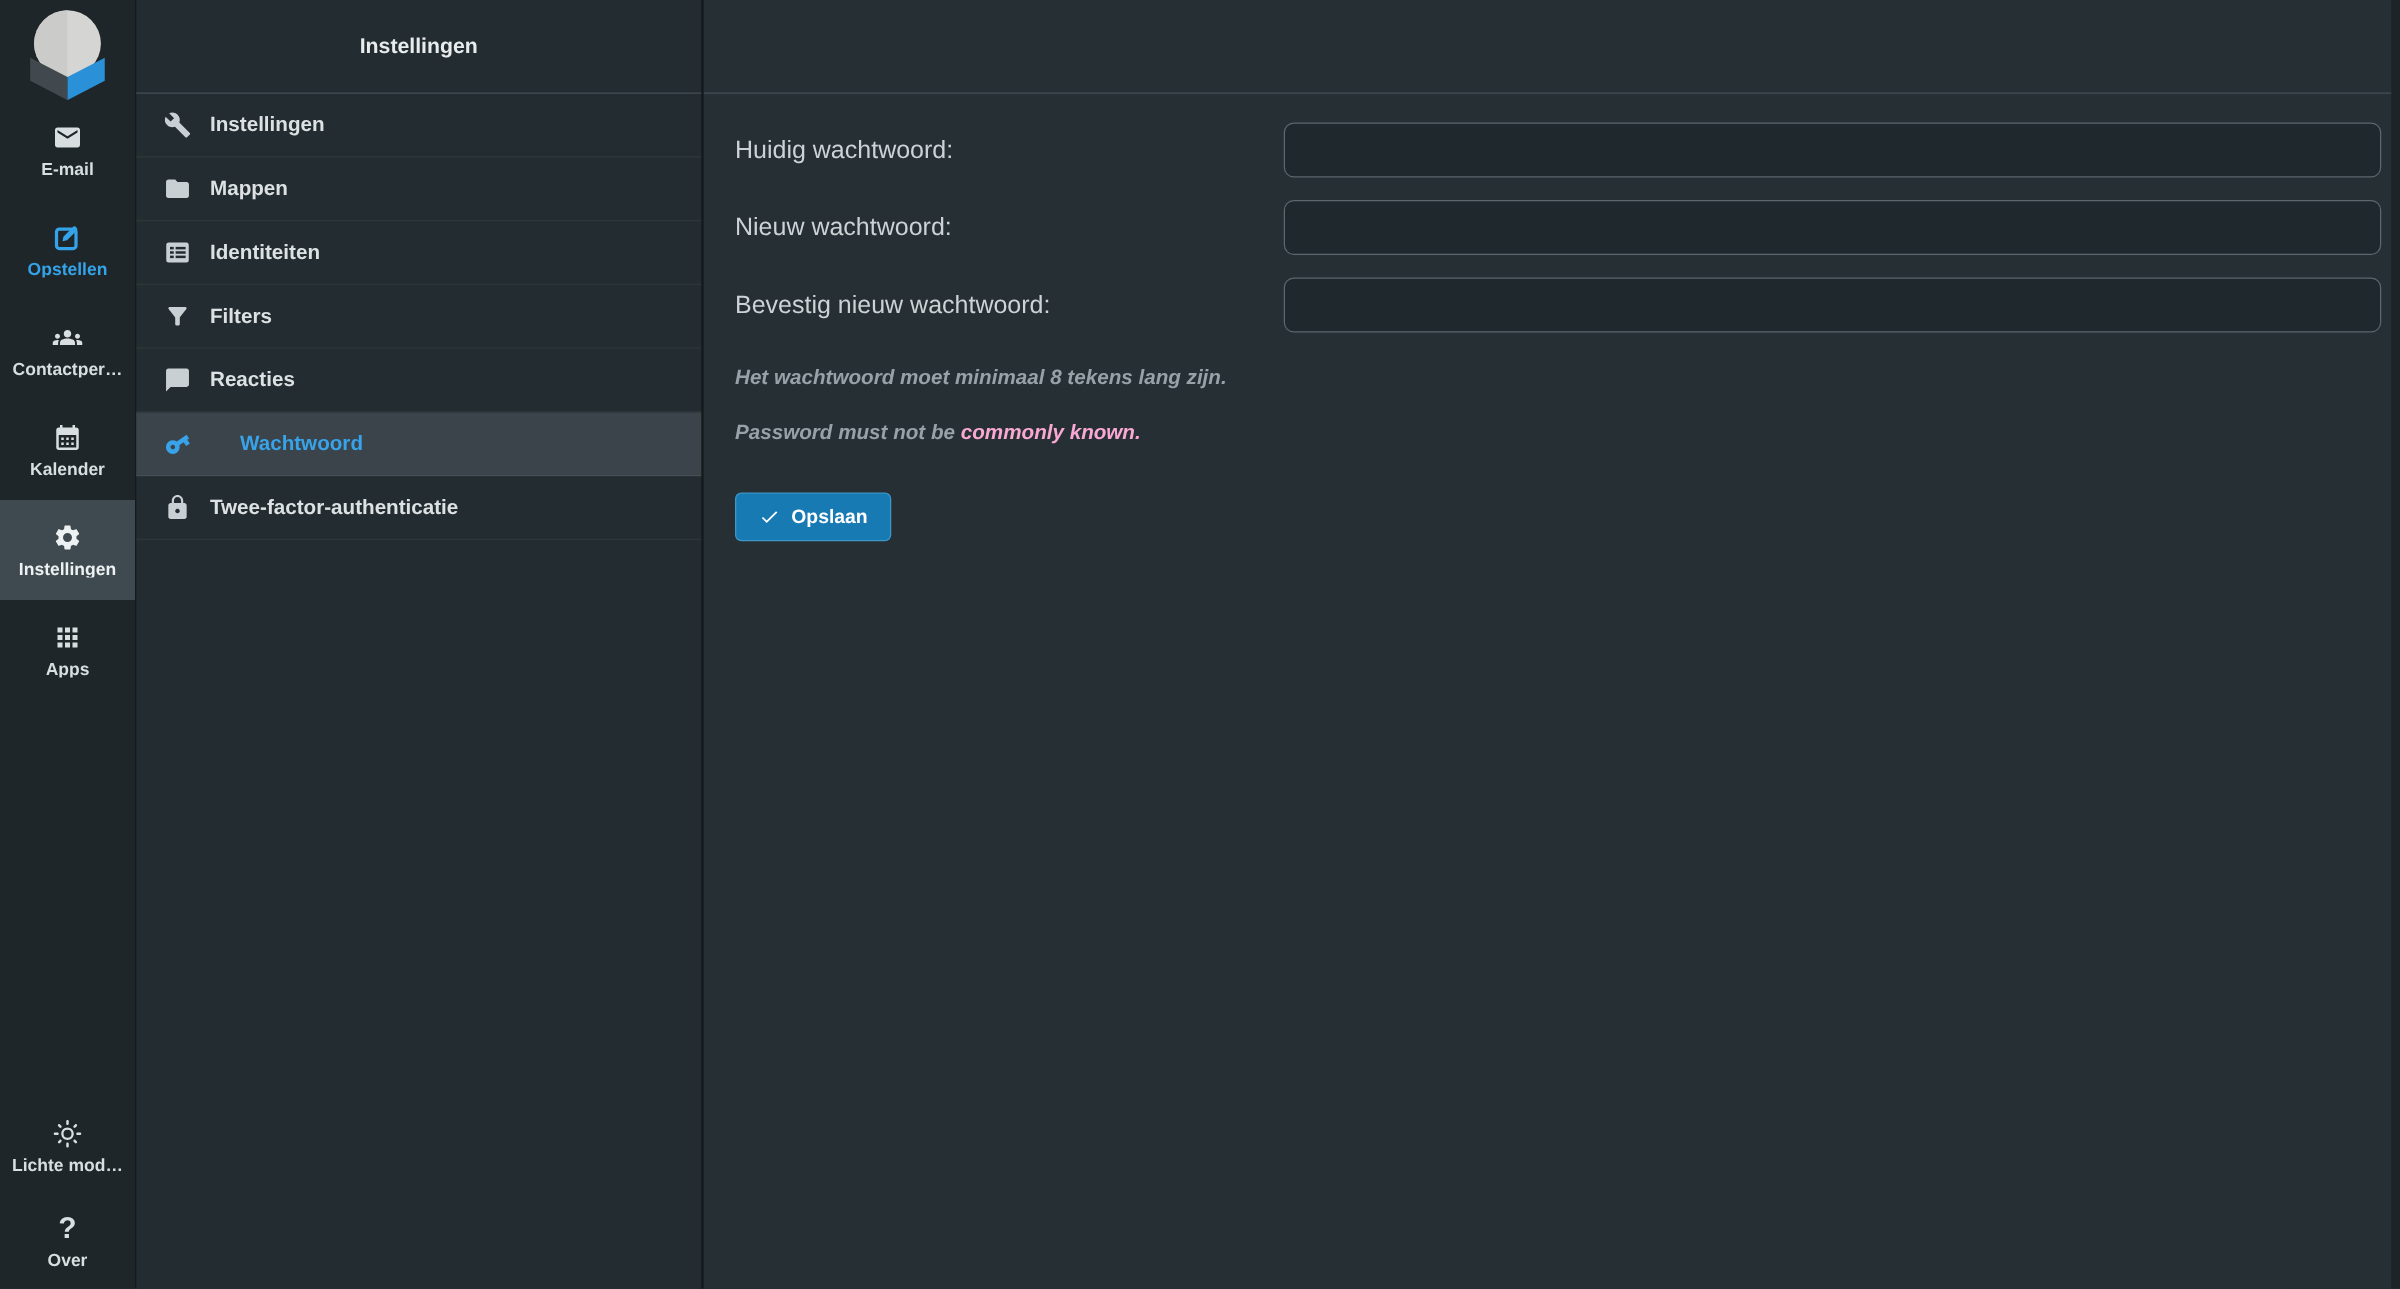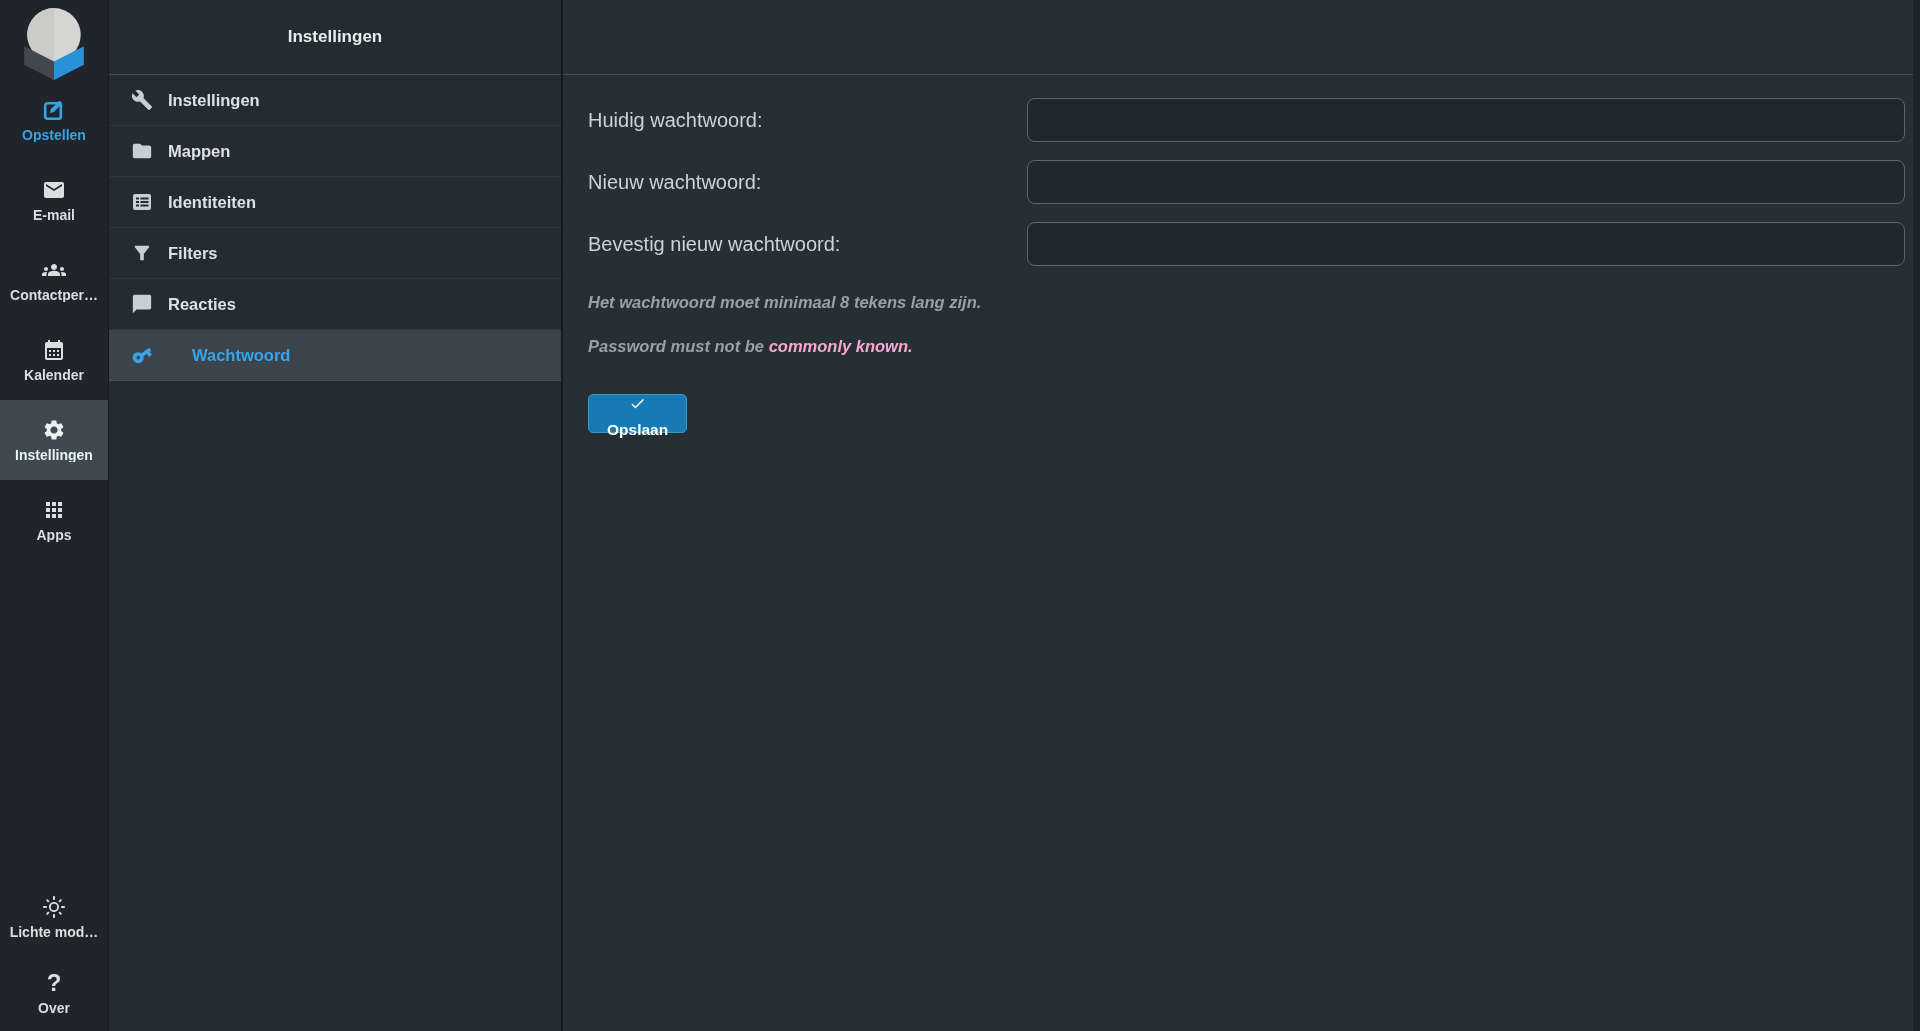--- a/index.html
+++ b/index.html
@@ -94,21 +94,20 @@
   .hint-link { color: #f9a8d4; cursor: pointer; text-decoration: none; font-style: italic; }
   .save-btn {
     position: absolute; left: 25px; top: 394px; height: 39px;
     display: inline-flex; align-items: center; gap: 9px;
     padding: 0 18px;
     background: #187ab3;
     border: 1px solid #3c97cb; border-radius: 5px;
     color: #ffffff; font-size: 15.5px; font-weight: 700;
     font-family: "Liberation Sans", sans-serif;
     cursor: pointer;
-    flex-direction: column;
   }
   .btn-check { width: 17px; height: 17px; display: block; }
   .btn-check svg { width: 17px; height: 17px; display: block; }
   .edge-strip {
     position: absolute; top: 0; right: 0; bottom: 0; width: 7px;
     background: #1c2428;
   }
 </style>
 </head>
 <body>
@@ -119,37 +118,37 @@
 
     <div class="logo-wrap">
       <svg viewBox="0 0 70 74">
         <circle cx="35" cy="30" r="26" fill="#d5d6d4"></circle>
         <path d="M35 4 a26 26 0 0 0 0 52 z" fill="#cbcbc9"></path>
         <polygon points="6,41 35,56 35,74 6,59" fill="#41494e"></polygon>
         <polygon points="64,41 35,56 35,74 64,59" fill="#2a91d8"></polygon>
       </svg>
     </div>
 
+    <div class="nav-item">
+      <span class="nav-icon">
+        <svg viewBox="0 0 24 24">
+            <path fill="currentColor" d="M20 4H4c-1.1 0-2 .9-2 2v12c0 1.1.9 2 2 2h16c1.1 0 2-.9 2-2V6c0-1.1-.9-2-2-2zm0 4l-8 5-8-5V6l8 5 8-5v2z"></path>
+          </svg>
+      </span>
+      <span class="nav-label">E-mail</span>
+    </div>
+
     <div class="nav-item accent">
       <span class="nav-icon">
         <svg viewBox="0 0 24 24">
           <rect x="3.2" y="5.2" width="15.6" height="15.6" rx="2.2" fill="none" stroke="currentColor" stroke-width="2.6"></rect>
           <path d="M11.6 14.2l7.9-7.9c.5-.5.5-1.4 0-1.9l-1-1c-.5-.5-1.4-.5-1.9 0l-7.9 7.9-.7 3.6 3.6-.7z" fill="currentColor"></path>
         </svg>
       </span>
       <span class="nav-label">Opstellen</span>
-    </div>
-
-    <div class="nav-item">
-      <span class="nav-icon">
-        <svg viewBox="0 0 24 24">
-            <path fill="currentColor" d="M20 4H4c-1.1 0-2 .9-2 2v12c0 1.1.9 2 2 2h16c1.1 0 2-.9 2-2V6c0-1.1-.9-2-2-2zm0 4l-8 5-8-5V6l8 5 8-5v2z"></path>
-          </svg>
-      </span>
-      <span class="nav-label">E-mail</span>
     </div>
 
     <div class="nav-item">
       <span class="nav-icon">
         <svg viewBox="0 0 24 24">
             <path fill="currentColor" d="M12 12.75c1.63 0 3.07.39 4.24.9 1.08.48 1.76 1.56 1.76 2.73V18H6v-1.61c0-1.18.68-2.26 1.76-2.73 1.17-.52 2.61-.91 4.24-.91zM4 13c1.1 0 2-.9 2-2s-.9-2-2-2-2 .9-2 2 .9 2 2 2zm1.13 1.1c-.37-.06-.74-.1-1.13-.1-.99 0-1.93.21-2.78.58A2.01 2.01 0 0 0 0 16.43V18h4.5v-1.61c0-.83.23-1.61.63-2.29zM20 13c1.1 0 2-.9 2-2s-.9-2-2-2-2 .9-2 2 .9 2 2 2zm4 3.43c0-.81-.48-1.53-1.22-1.85A6.95 6.95 0 0 0 20 14c-.39 0-.76.04-1.13.1.4.68.63 1.46.63 2.29V18H24v-1.57zM12 6c1.66 0 3 1.34 3 3s-1.34 3-3 3-3-1.34-3-3 1.34-3 3-3z"></path>
           </svg>
       </span>
       <span class="nav-label">Contactper…</span>
     </div>
@@ -261,20 +260,28 @@
 
     <div class="setting-row selected">
       <span class="row-icon">
         <svg viewBox="0 0 24 24" style="transform:rotate(-35deg)">
             <path fill="currentColor" d="M12.65 10C11.83 7.67 9.61 6 7 6c-3.31 0-6 2.69-6 6s2.69 6 6 6c2.61 0 4.83-1.67 5.65-4H17v4h4v-4h2v-4H12.65zM7 14c-1.1 0-2-.9-2-2s.9-2 2-2 2 .9 2 2-.9 2-2 2z"></path>
           </svg>
       </span>
       <span>Wachtwoord</span>
     </div>
 
+    <div class="setting-row">
+      <span class="row-icon">
+        <svg viewBox="0 0 24 24">
+            <path fill="currentColor" d="M18 8h-1V6c0-2.76-2.24-5-5-5S7 3.24 7 6v2H6c-1.1 0-2 .9-2 2v10c0 1.1.9 2 2 2h12c1.1 0 2-.9 2-2V10c0-1.1-.9-2-2-2zm-6 9c-1.1 0-2-.9-2-2s.9-2 2-2 2 .9 2 2-.9 2-2 2zm3.1-9H8.9V6c0-1.71 1.39-3.1 3.1-3.1 1.71 0 3.1 1.39 3.1 3.1v2z"></path>
+          </svg>
+      </span>
+      <span>Twee-factor-authenticatie</span>
+    </div>
   </div>
 
   <div class="main">
     <div class="main-header"></div>
 
     <label class="f-label" style="top:98px">Huidig wachtwoord:</label>
     <input class="f-input" style="top: 98px;" type="password" value="">
 
     <label class="f-label" style="top:160px">Nieuw wachtwoord:</label>
     <input class="f-input" style="top: 160px;" type="password" value="">

